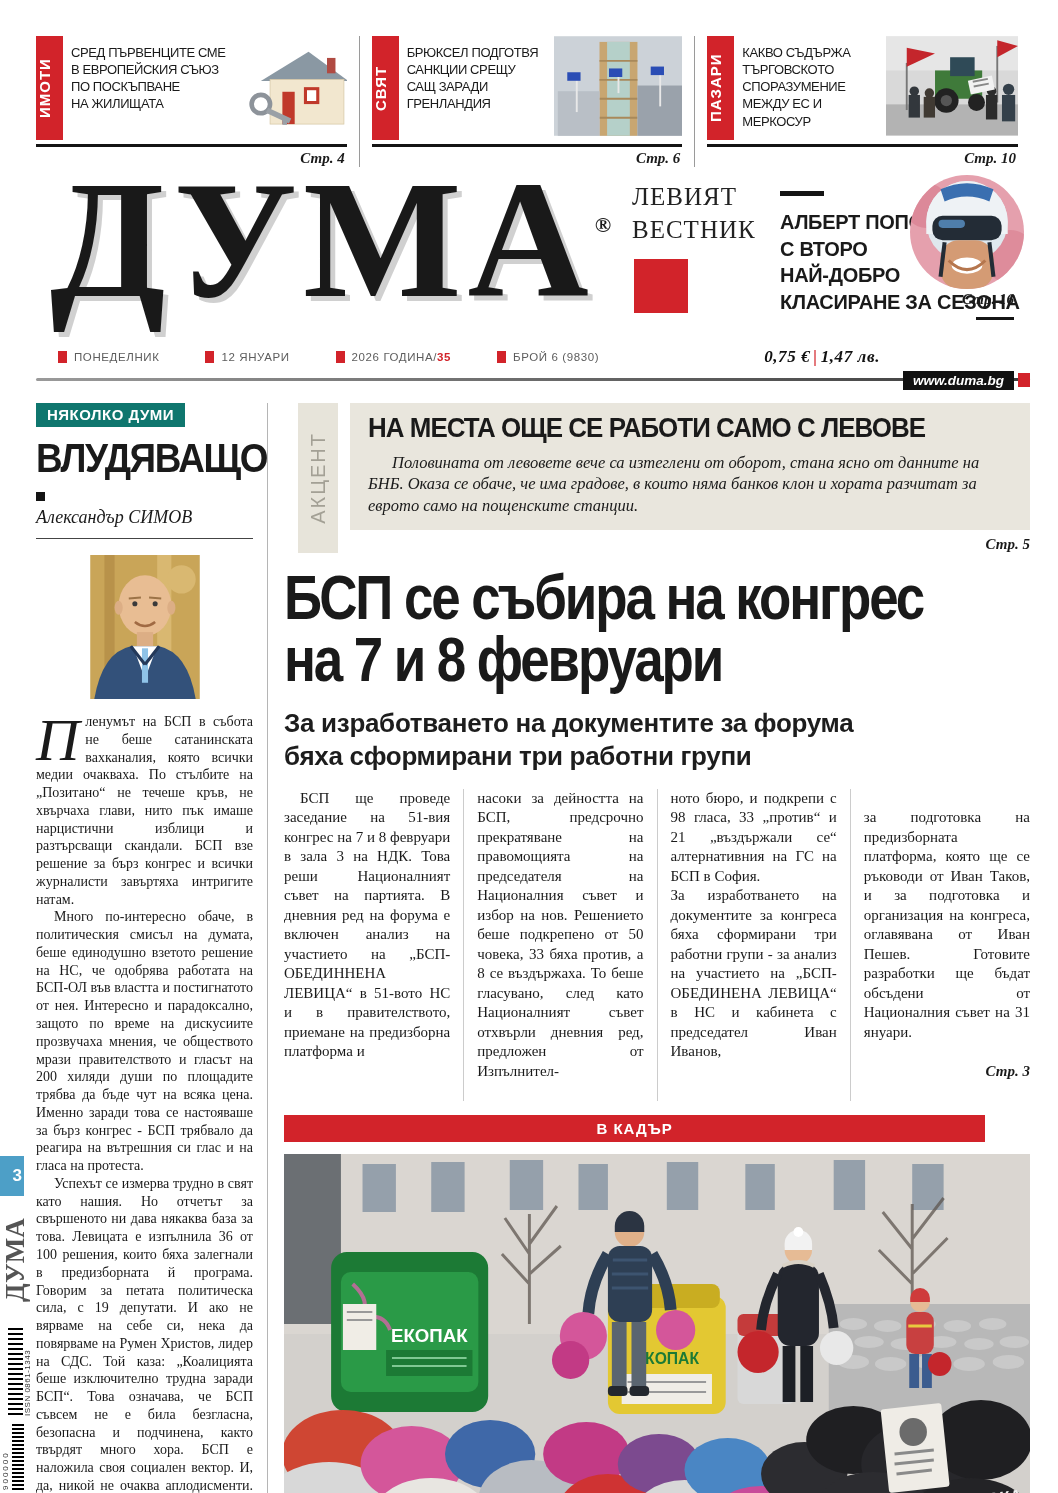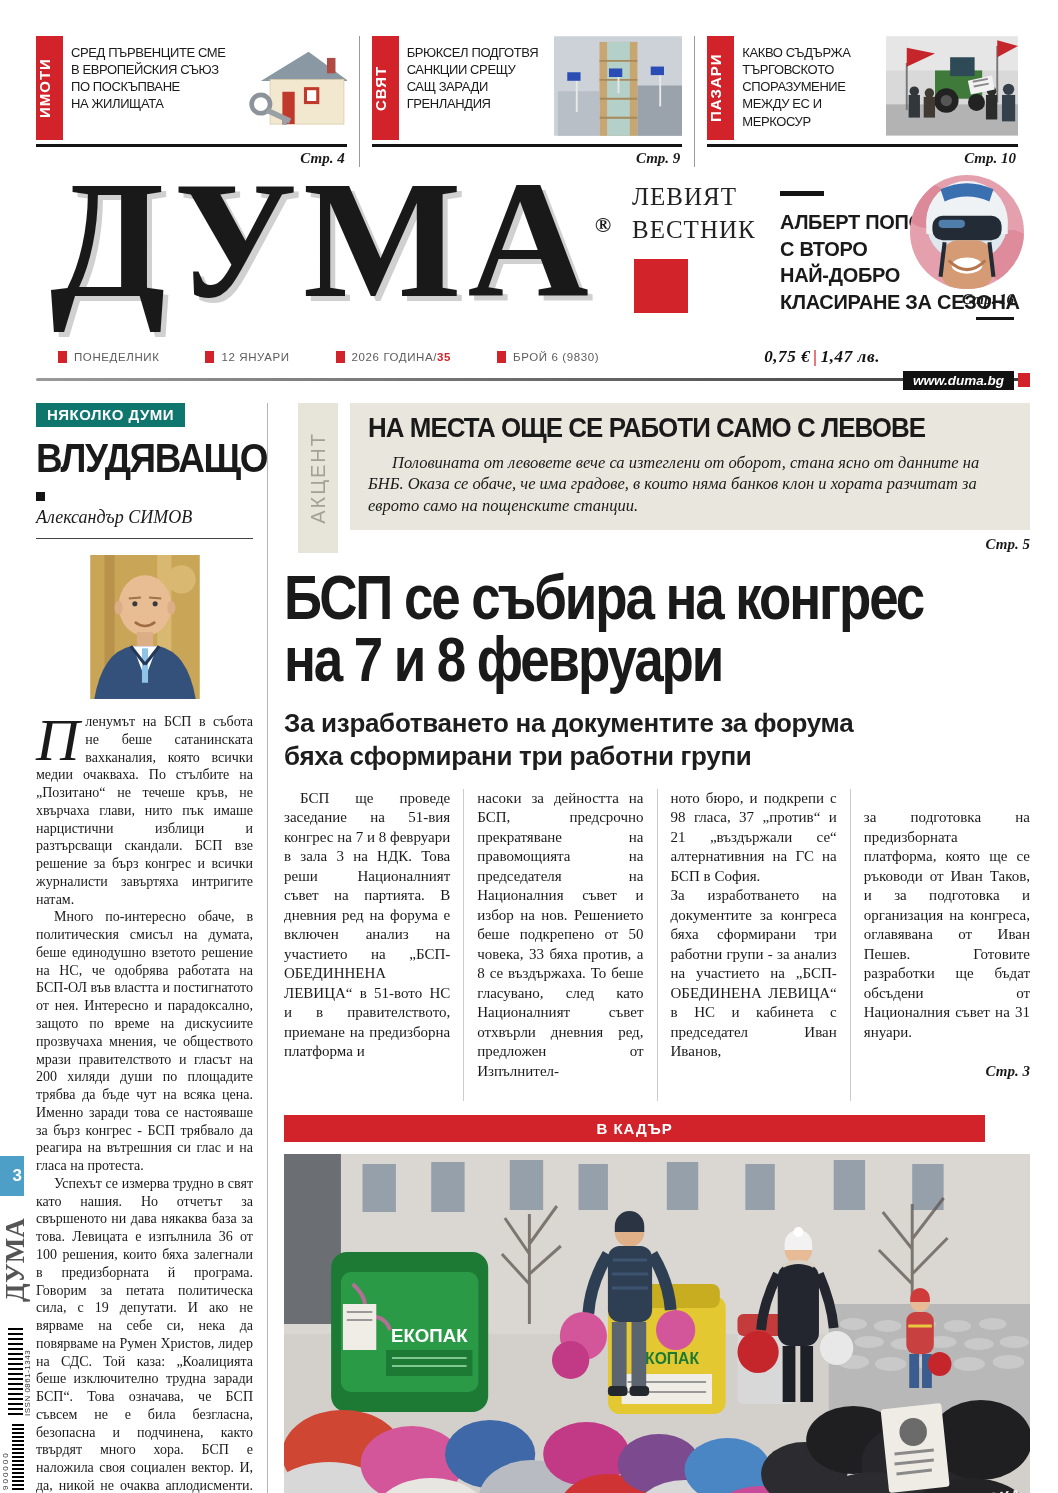--- a/index.html
+++ b/index.html
@@ -173,21 +173,21 @@
               <line x1="24" y1="40" x2="24" y2="80" stroke="#e8e8e8" stroke-width="2"></line>
               <rect x="14" y="38" width="14" height="9" fill="#2a4db5"></rect>
               <line x1="68" y1="36" x2="68" y2="60" stroke="#e8e8e8" stroke-width="2"></line>
               <rect x="58" y="34" width="14" height="9" fill="#2a4db5"></rect>
               <line x1="112" y1="34" x2="112" y2="74" stroke="#e8e8e8" stroke-width="2"></line>
               <rect x="102" y="32" width="14" height="9" fill="#2a4db5"></rect>
             </svg>
           </div>
         </div>
         <div class="teaser-rule"></div>
-        <div class="teaser-page pageref">Стр. 9</div>
+        <div class="teaser-page pageref">Стр. 6</div>
       </div>
 
       <div class="teaser">
         <div class="teaser-main">
           <div class="teaser-tag">ПАЗАРИ</div>
           <div class="teaser-title ml">КАКВО СЪДЪРЖА
 ТЪРГОВСКОТО
 СПОРАЗУМЕНИЕ
 МЕЖДУ ЕС И МЕРКОСУР</div>
           <div class="teaser-photo">
@@ -335,21 +335,21 @@
         </div>
 
         <div class="article">
           <h1 class="headline ml">БСП се събира на конгрес
 на 7 и 8 февруари</h1>
           <div class="subhead ml">За изработването на документите за форума
 бяха сформирани три работни групи</div>
           <div class="cols">
             <div class="col col-first">БСП ще проведе заседание на 51-вия конгрес на 7 и 8 февруари в зала 3 на НДК. Това реши Националният съвет на партията. В дневния ред на форума е включен анализ на участието на „БСП-ОБЕДИННЕНА ЛЕВИЦА“ в 51-вото НС и в правителството, приемане на предизборна платформа и</div>
             <div class="col">насоки за дейността на БСП, предсрочно прекратяване на правомощията на председателя на Националния съвет и избор на нов. Решението беше подкрепено от 50 човека, 33 бяха против, а 8 се въздържаха. То беше гласувано, след като Националният съвет отхвърли дневния ред, предложен от Изпълнител-</div>
-            <div class="col">ното бюро, и подкрепи с 98 гласа, 37 „против“ и 21 „въздържали се“ алтернативния на ГС на БСП в София.
+            <div class="col">ното бюро, и подкрепи с 98 гласа, 33 „против“ и 21 „въздържали се“ алтернативния на ГС на БСП в София.
 За изработването на документите за конгреса бяха сформирани три работни групи - за анализ на участието на „БСП-ОБЕДИНЕНА ЛЕВИЦА“ в НС и кабинета с председател Иван Иванов,</div>
             <div class="col">
               <span>за подготовка на предизборната платформа, която ще се ръководи от Иван Таков, и за подготовка и организация на конгреса, оглавявана от Иван Пешев. Готовите разработки ще бъдат обсъдени от Националния съвет на 31 януари.</span>
               <div class="col4-page pageref">Стр. 3</div>
             </div>
           </div>
         </div>
 
         <div class="kadar">
             <span>В КАДЪР</span>

